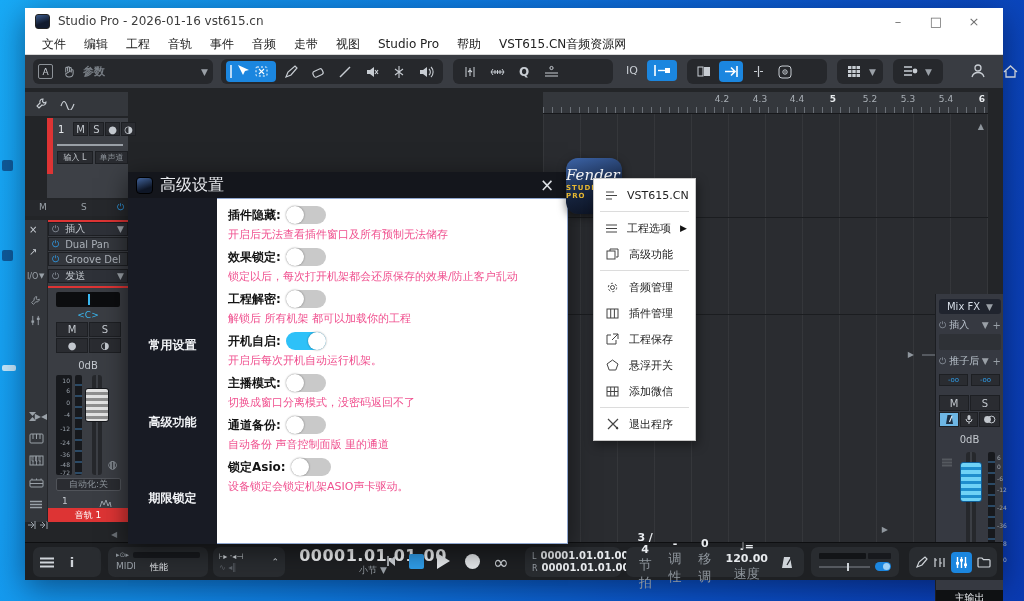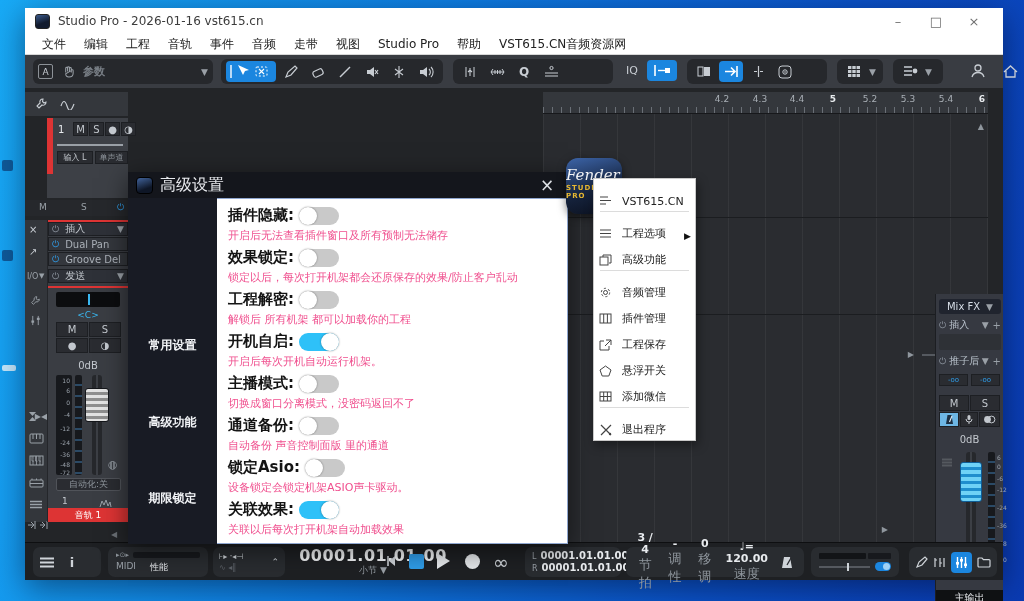--- a/index.html
+++ b/index.html
@@ -61,32 +61,32 @@
               background:linear-gradient(160deg,#41639b 0%,#0e1626 70%); border:1px solid #000; }
   .dlg-title { color:#e8eaee; font-size:16px; }
   .dlg-close { position:absolute; right:8px; top:0; width:26px; height:26px; color:#dfe2e6;
                font-size:17px; display:flex; align-items:center; justify-content:center; z-index:31;}
   .dlg-side { position:absolute; left:0; top:26px; width:89px; height:346px; background:#181b24; }
   .side-lab { position:absolute; width:100%; text-align:center; color:#f2f4f7; font-size:12px; font-weight:bold; }
   .dlg-body { position:absolute; left:89px; top:26px; width:351px; height:346px; background:#ffffff;
               border:1px solid #8fa6cf; border-left:none; }
   .srow { position:absolute; left:11px; width:330px; }
   .srow-head { display:flex; align-items:center; gap:5px; }
-  .slabel { font-size:15px; font-weight:bold; color:#141414; }
+  .slabel { font-size:12px; font-weight:bold; color:#141414; }
   .toggle { width:40px; height:18px; border-radius:10px; background:#c9c9c9; position:relative; }
   .toggle .knob { position:absolute; top:0; left:0; width:18px; height:18px; border-radius:50%;
                   background:#fff; box-shadow:0 0 2px rgba(0,0,0,.45); }
   .toggle.on { background:#2ec1f8; }
   .toggle.on .knob { left:auto; right:0; }
   .sdesc { margin-top:3px; font-size:11px; color:#f04f8e; }
 
   
   .cmenu { position:absolute; left:568px; top:90px; width:103px; z-index:40; background:#ffffff;
            border:1px solid #c9c9c9; box-shadow:2px 4px 10px rgba(0,0,0,.4); padding:3px 0; }
-  .mi { height:26px; display:flex; align-items:flex-end; gap:9px; padding:0 4px; }
+  .mi { height:26px; display:flex; align-items:center; gap:9px; padding:0 11px; }
   .mi .micon { width:15px; height:15px; color:#444; display:flex; align-items:center; justify-content:center; font-size:12px;}
   .mi .mlab { font-size:11px; color:#222; white-space:nowrap; }
   .mi .sub { margin-left:auto; font-size:9px; color:#111; }
   .msep { height:1px; background:#dcdcdc; margin:3px 6px; }
 
   
   .flogo { position:absolute; left:541px; top:70px; width:56px; height:56px; z-index:35; border-radius:12px;
            background:linear-gradient(165deg,#3c64a8 0%,#16243f 55%,#0a0f1c 100%);
            box-shadow:0 3px 8px rgba(0,0,0,.5); overflow:hidden; }
   .flogo .script { font-family:"DejaVu Serif", serif; font-style:italic; color:#f3f4f6; font-size:15px; margin-top:8px; }
@@ -621,29 +621,20 @@
           </div>
           <div class="srow" style="top:259px;">
             <div class="srow-head">
                 <span class="slabel">锁定Asio:</span>
                 <span class="toggle">
                   <span class="knob"></span>
                 </span>
               </div>
             <div class="sdesc">设备锁定会锁定机架ASIO声卡驱动。</div>
           </div>
-          <div class="srow" style="top:301px;">
-            <div class="srow-head">
-                <span class="slabel">关联效果:</span>
-                <span class="toggle on">
-                  <span class="knob"></span>
-                </span>
-              </div>
-            <div class="sdesc">关联以后每次打开机架自动加载效果</div>
-          </div>
         </div>
       </div>
 
       <div class="flogo">
         <div class="script">Fender</div>
         <div class="small"><span>STUDIO</span></div>
         <div class="small"><span>PRO</span></div>
       </div>
 
       <div class="cmenu">

